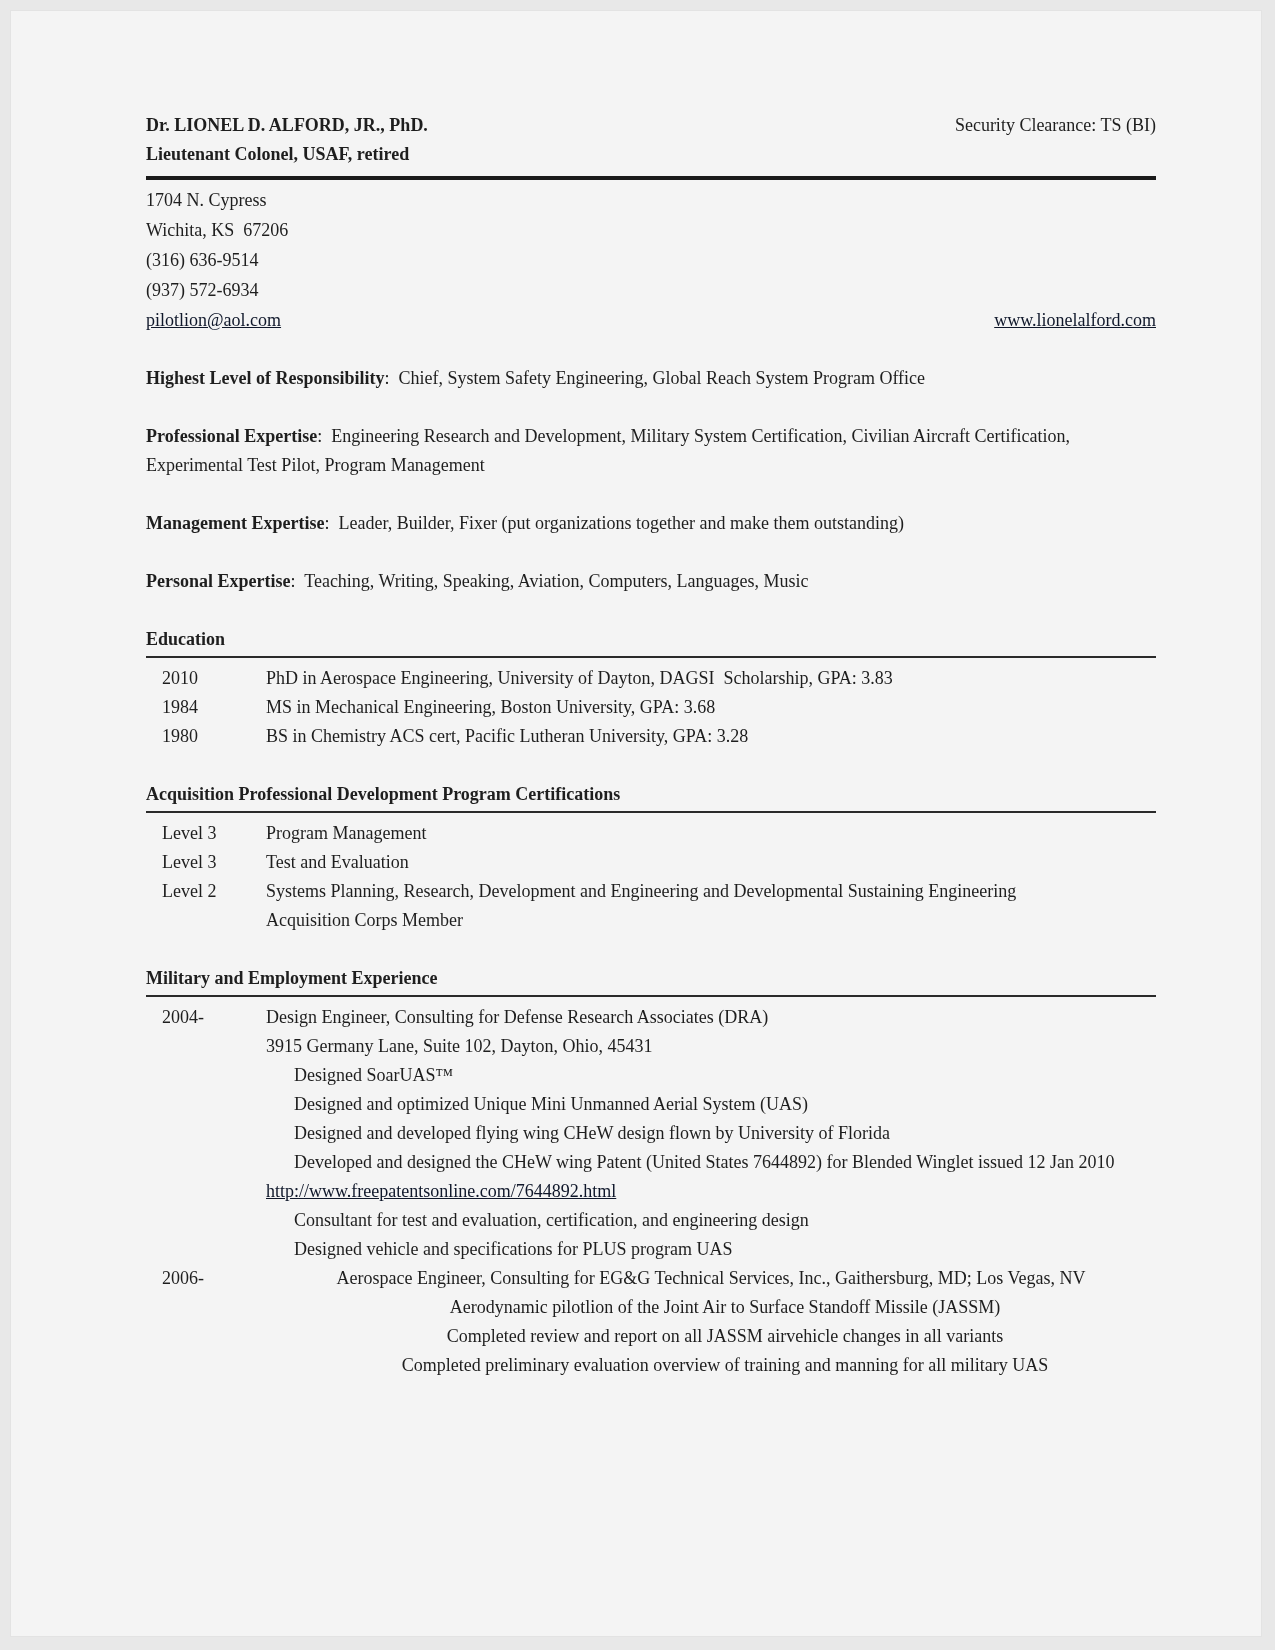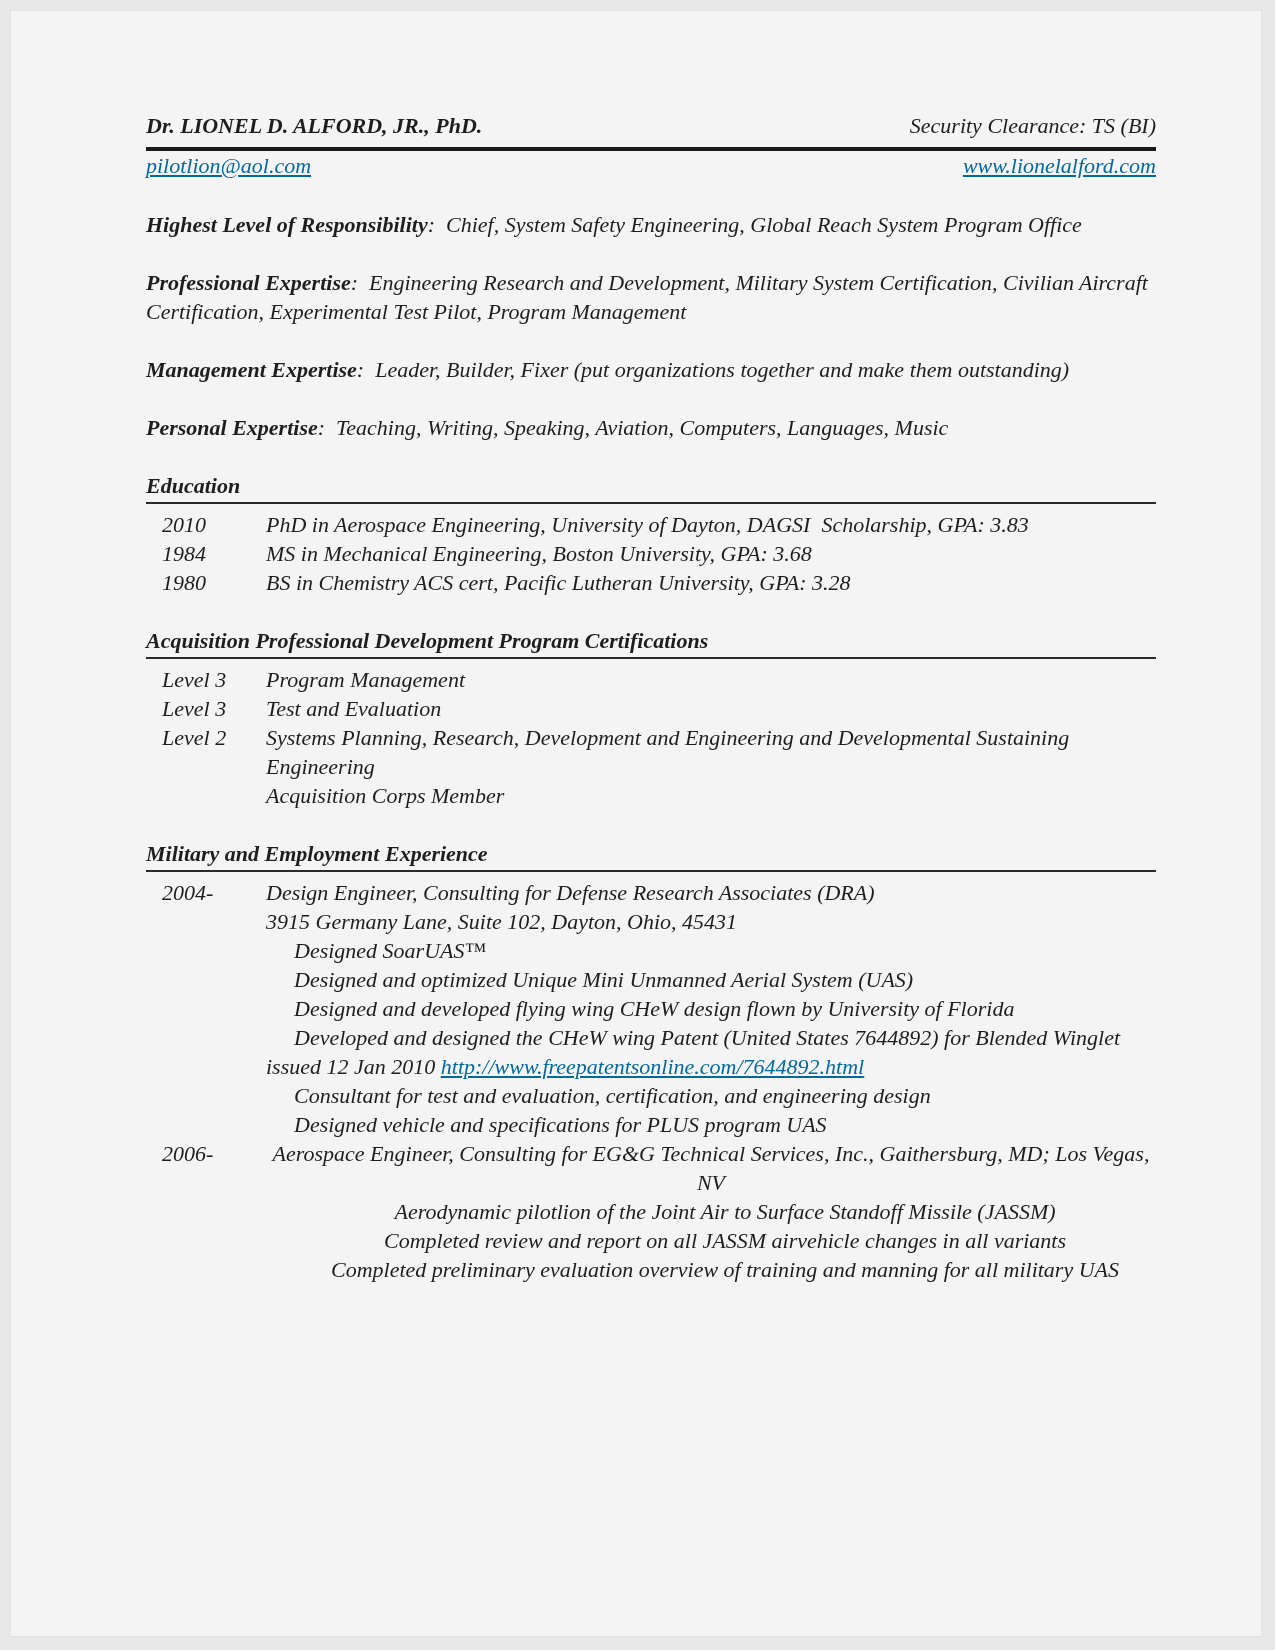--- a/index.html
+++ b/index.html
@@ -8,29 +8,29 @@
     background:#e8e8e8;
     font-family:"Liberation Serif","DejaVu Serif",serif;
   }
   .paper{
     position:absolute;left:10px;top:10px;width:1252px;height:1627px;
     background:#f4f4f4;border:1px solid #e3e3e3;box-sizing:border-box;
     overflow:hidden;
   }
   .content{
     padding:100px 0 0 135px;width:1010px;
-    color:#1e1e1e;font-size:22px;line-height:29px;font-style:italic;
+    color:#1e1e1e;font-size:18px;line-height:29px;
   }
   .b{font-weight:bold;}
   .row-split{display:flex;justify-content:space-between;align-items:baseline;}
   .thick-rule{height:4px;background:#1a1a1a;margin-top:7px;}
   .contact-line{line-height:30px;white-space:pre-wrap;}
   .contact-block{margin-top:5px;}
   .links-row{display:flex;justify-content:space-between;line-height:30px;}
-  a.doclink{color:#0369a1;text-decoration:underline;cursor:pointer;white-space:pre-wrap;}
+  a.doclink{color:#0f172a;text-decoration:underline;cursor:pointer;white-space:pre-wrap;}
   .summary{margin-top:17px;}
   .para{margin-top:29px;white-space:pre-wrap;}
   .doc-section{margin-top:29px;}
   .sec-head{font-weight:bold;}
   .sec-rule{height:2px;background:#2a2a2a;margin:2px 0 6px 0;}
   .hrow{position:relative;padding-left:120px;white-space:pre-wrap;}
   .hlabel{position:absolute;left:16px;top:0;white-space:pre;}
   .xp-entry{position:relative;padding-left:120px;}
   .xp-entry + .xp-entry{text-align:center;}
   .xp-role{white-space:pre-wrap;}
@@ -40,21 +40,28 @@
 <body>
 
 <div class="paper">
   <div class="content">
 
     <header>
       <div class="row-split">
         <span class="b">Dr. LIONEL D. ALFORD, JR., PhD.</span>
         <span>Security Clearance: TS (BI)</span>
       </div>
+      <div class="b">Lieutenant Colonel, USAF, retired</div>
       <div class="thick-rule"></div>
+      <div class="contact-block" id="contact-block">
+          <div class="contact-line">1704 N. Cypress</div>
+          <div class="contact-line">Wichita, KS  67206</div>
+          <div class="contact-line">(316) 636-9514</div>
+          <div class="contact-line">(937) 572-6934</div>
+        </div>
       <div class="links-row">
         <a class="doclink">pilotlion@aol.com</a>
         <a class="doclink">www.lionelalford.com</a>
       </div>
     </header>
 
     <section class="summary" id="summary-section">
         <div class="para"><span class="b">Highest Level of Responsibility</span>:&nbsp; Chief, System Safety Engineering, Global Reach System Program Office</div>
         <div class="para"><span class="b">Professional Expertise</span>:&nbsp; Engineering Research and Development, Military System Certification, Civilian Aircraft Certification, Experimental Test Pilot, Program Management</div>
         <div class="para"><span class="b">Management Expertise</span>:&nbsp; Leader, Builder, Fixer (put organizations together and make them outstanding)</div>

